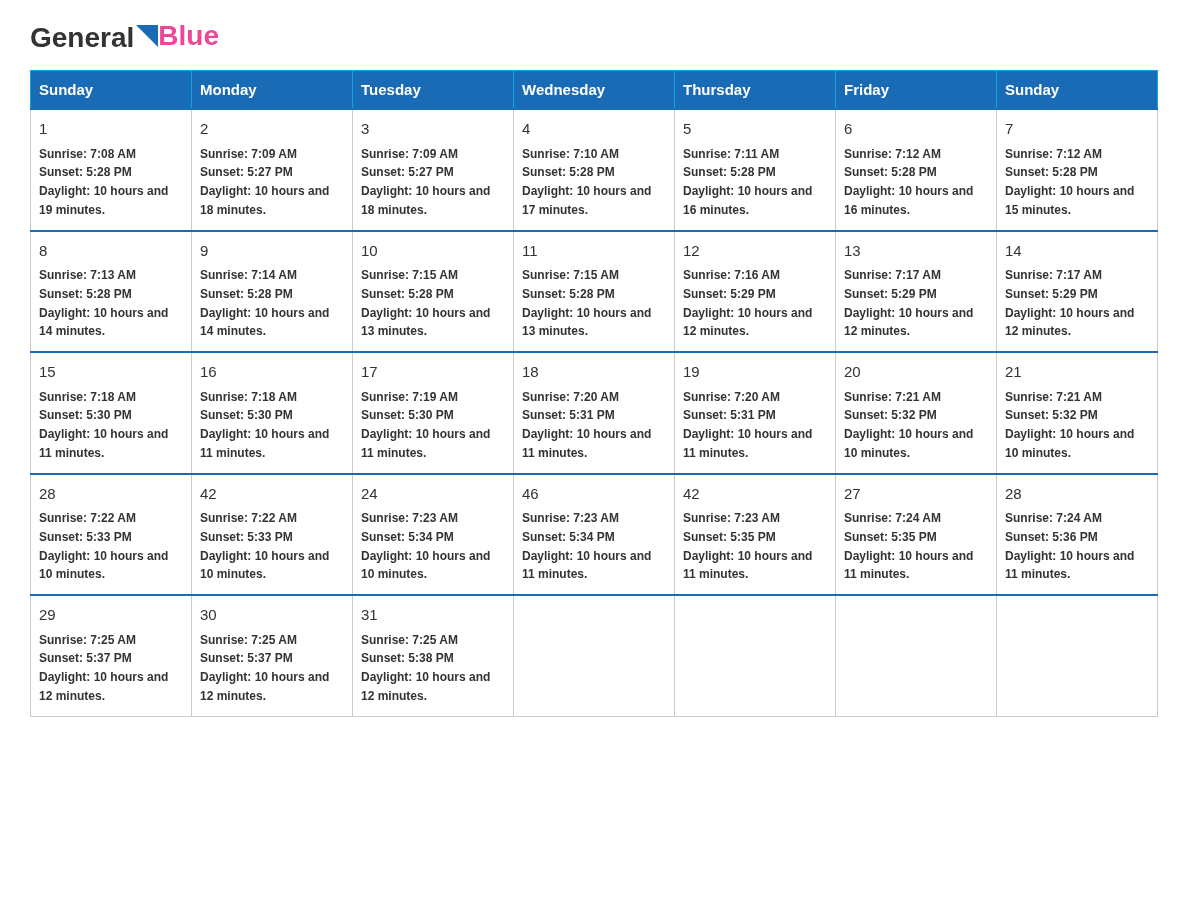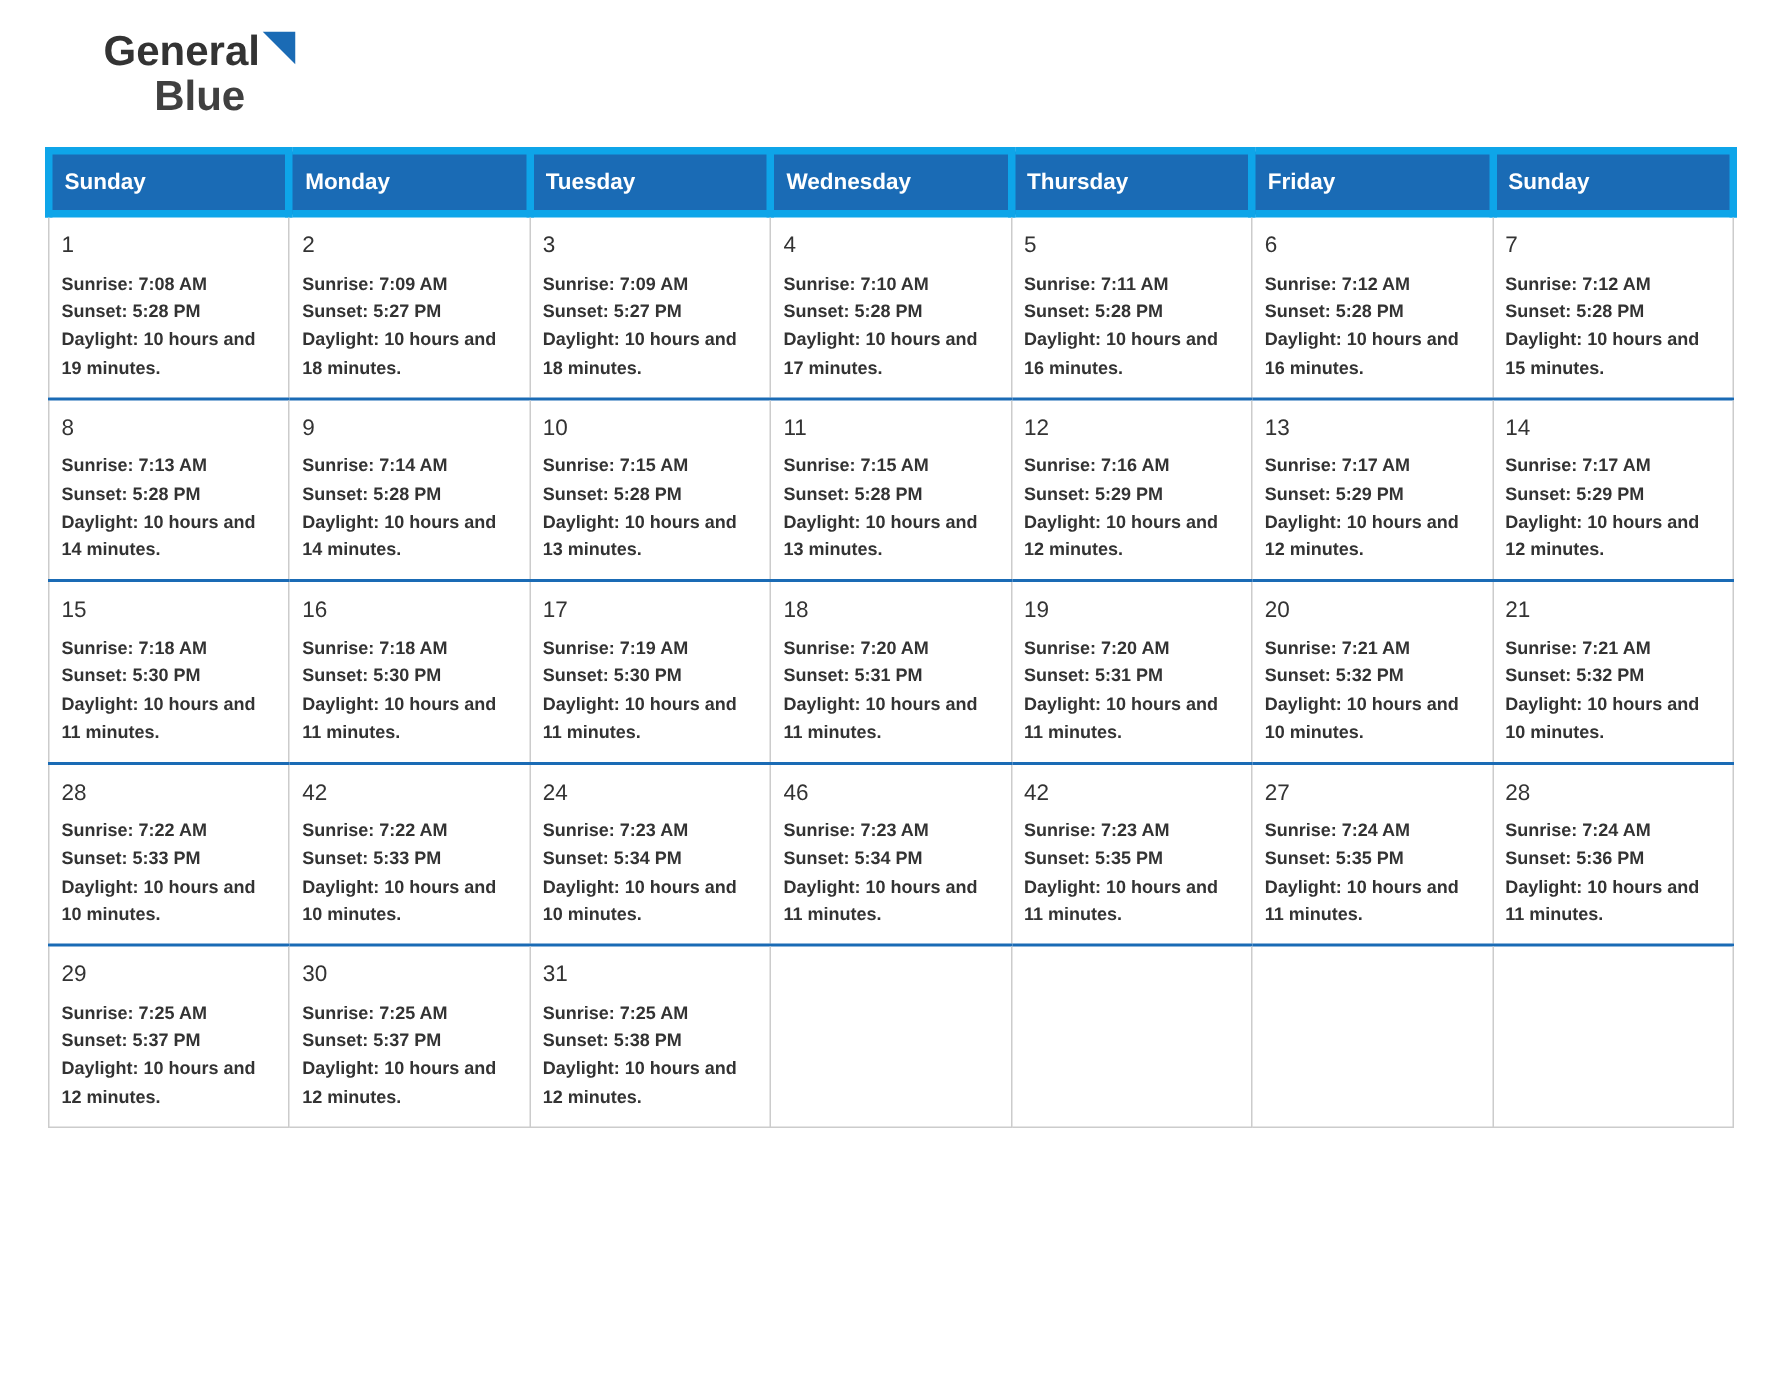--- a/index.html
+++ b/index.html
@@ -11,36 +11,35 @@
       padding: 20px 30px;
     }
     .header-area {
       display: flex;
       justify-content: space-between;
       align-items: flex-start;
       margin-bottom: 18px;
     }
     .logo {
       display: flex;
-      flex-direction: column;
-      align-items: center;
-      margin-left: 39px;
+      flex-direction: row;
+      align-items: flex-end;
     }
     .logo-text {
       font-size: 28px;
       font-weight: bold;
       color: #333;
       line-height: 1;
     }
     .logo-row {
       display: flex;
       align-items: center;
     }
     .logo-blue-line {
-      color: #404040;
+      color: #ec4899;
       font-size: 28px;
       font-weight: bold;
     }
     .title-area {
       text-align: right;
     }
     .month-title {
       font-size: 52px;
       font-weight: bold;
       color: #222;
@@ -56,21 +55,21 @@
       border-collapse: collapse;
       table-layout: fixed;
     }
     thead tr th {
       background-color: #1a6bb5;
       color: #fff;
       font-size: 15px;
       font-weight: bold;
       padding: 10px 8px;
       text-align: left;
-      border: 5px solid #0ea5e9;
+      border: 1px solid #0ea5e9;
     }
     tbody tr td {
       vertical-align: top;
       padding: 8px 8px 10px 8px;
       font-size: 12.5px;
       color: #333;
       border: 1px solid #ccc;
       border-top: 2px solid #1a6bb5;
       line-height: 1.5;
       height: 100px;

